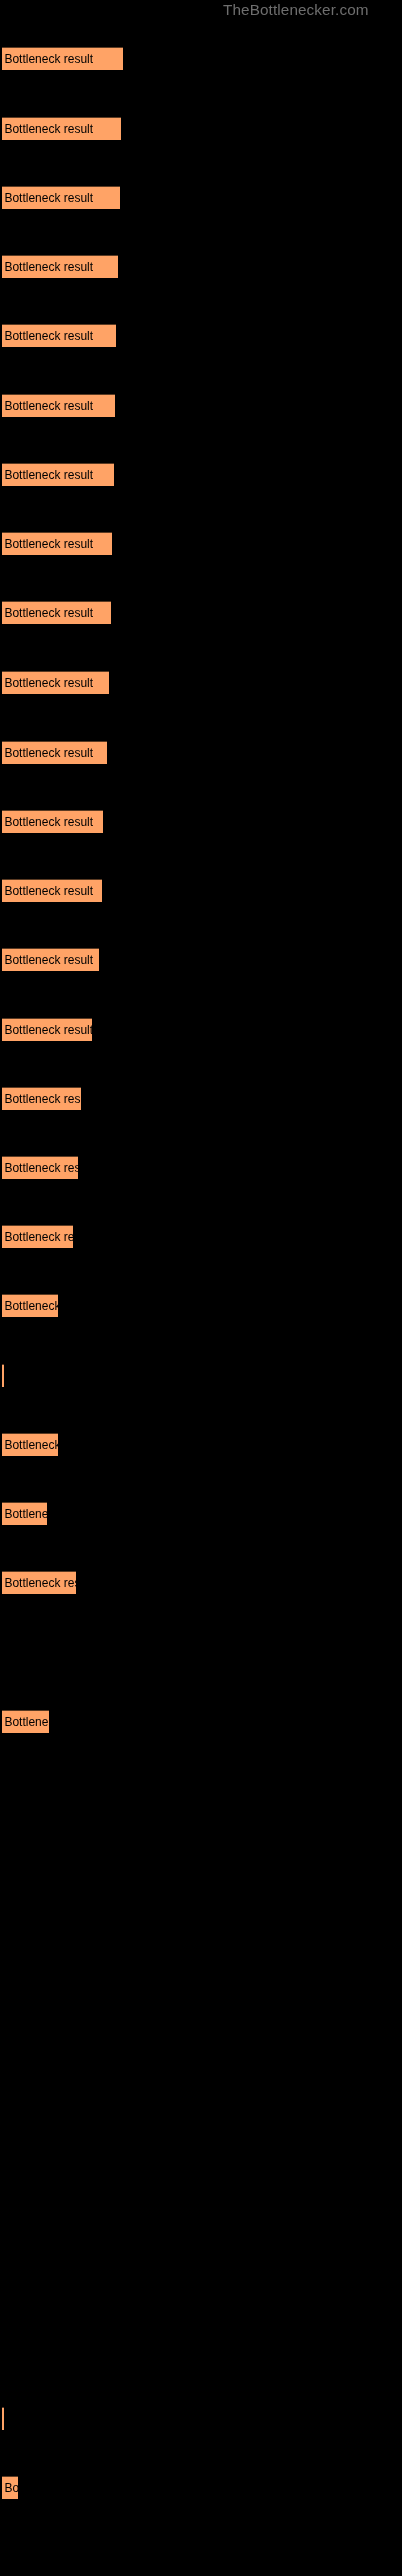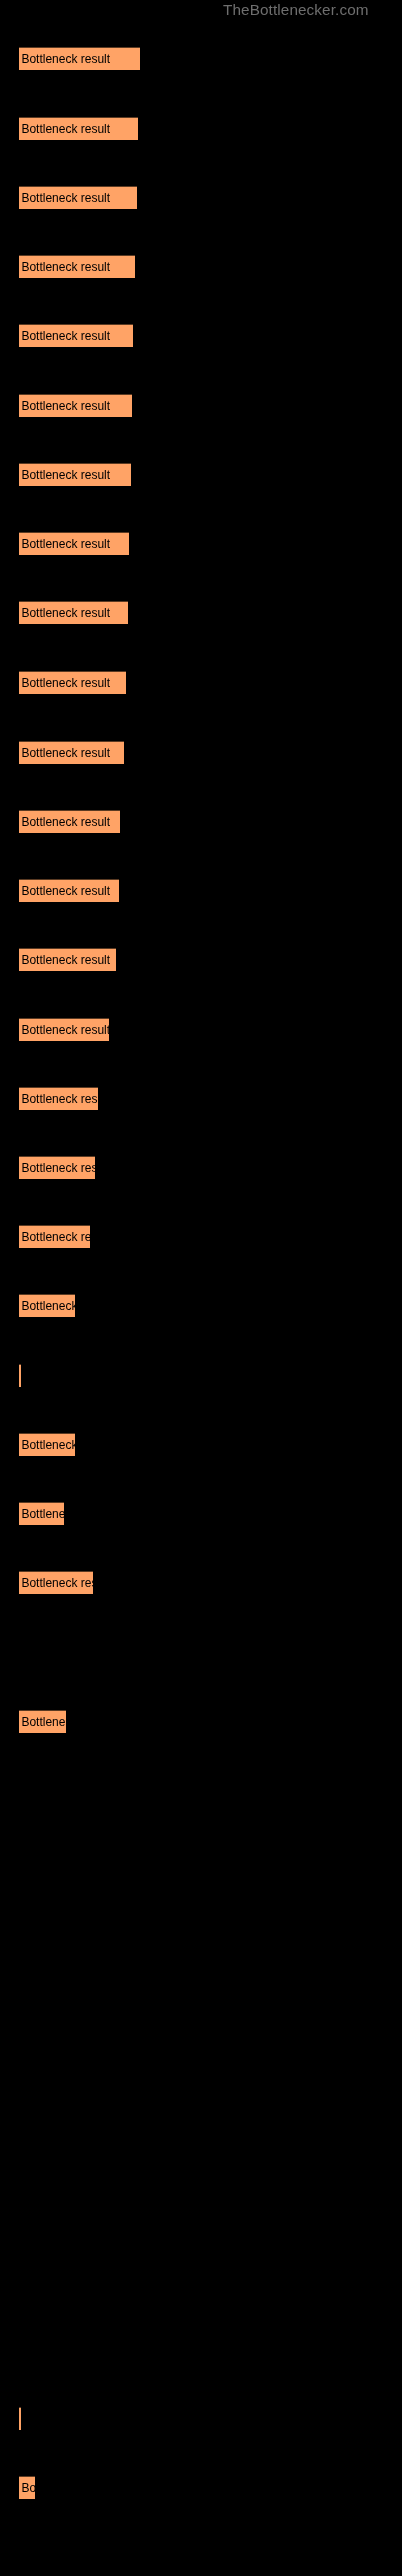--- a/index.html
+++ b/index.html
@@ -40,21 +40,21 @@
     width: 403px;
     height: 2576px;
   }
   .bar-row {
     position: absolute;
     left: 0;
     height: 23px;
   }
   .bar {
     position: absolute;
-    left: 19px;
+    left: 2px;
     top: 0;
     height: 23px;
     background: #FFA366;
     border-top: 1.2px solid #5a3a22;
     box-sizing: border-box;
     overflow: hidden;
     white-space: nowrap;
   }
   .bar-label {
     position: absolute;

